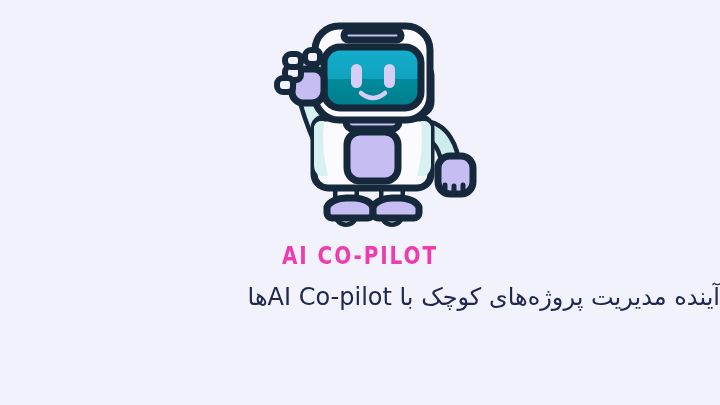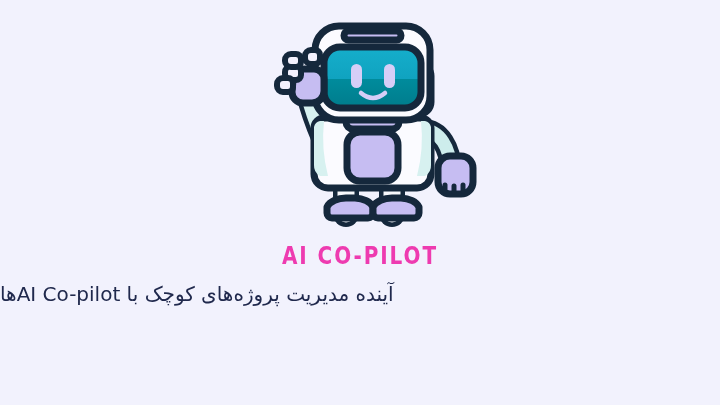--- a/index.html
+++ b/index.html
@@ -48,23 +48,23 @@
     direction: ltr;
     white-space: nowrap;
   }
 
   
   #subtitle {
     position: absolute;
     left: 0;
     top: 281px;
     width: 720px;
-    text-align: left;
+    text-align: right;
     font-family: "DejaVu Sans", "Liberation Sans", sans-serif;
-    font-size: 20px;
+    font-size: 24px;
     font-weight: 400;
     line-height: 1.35;
     color: #20294d;
     direction: rtl;
     white-space: nowrap;
   }
 
   
   #footer-bar {
     position: absolute;

